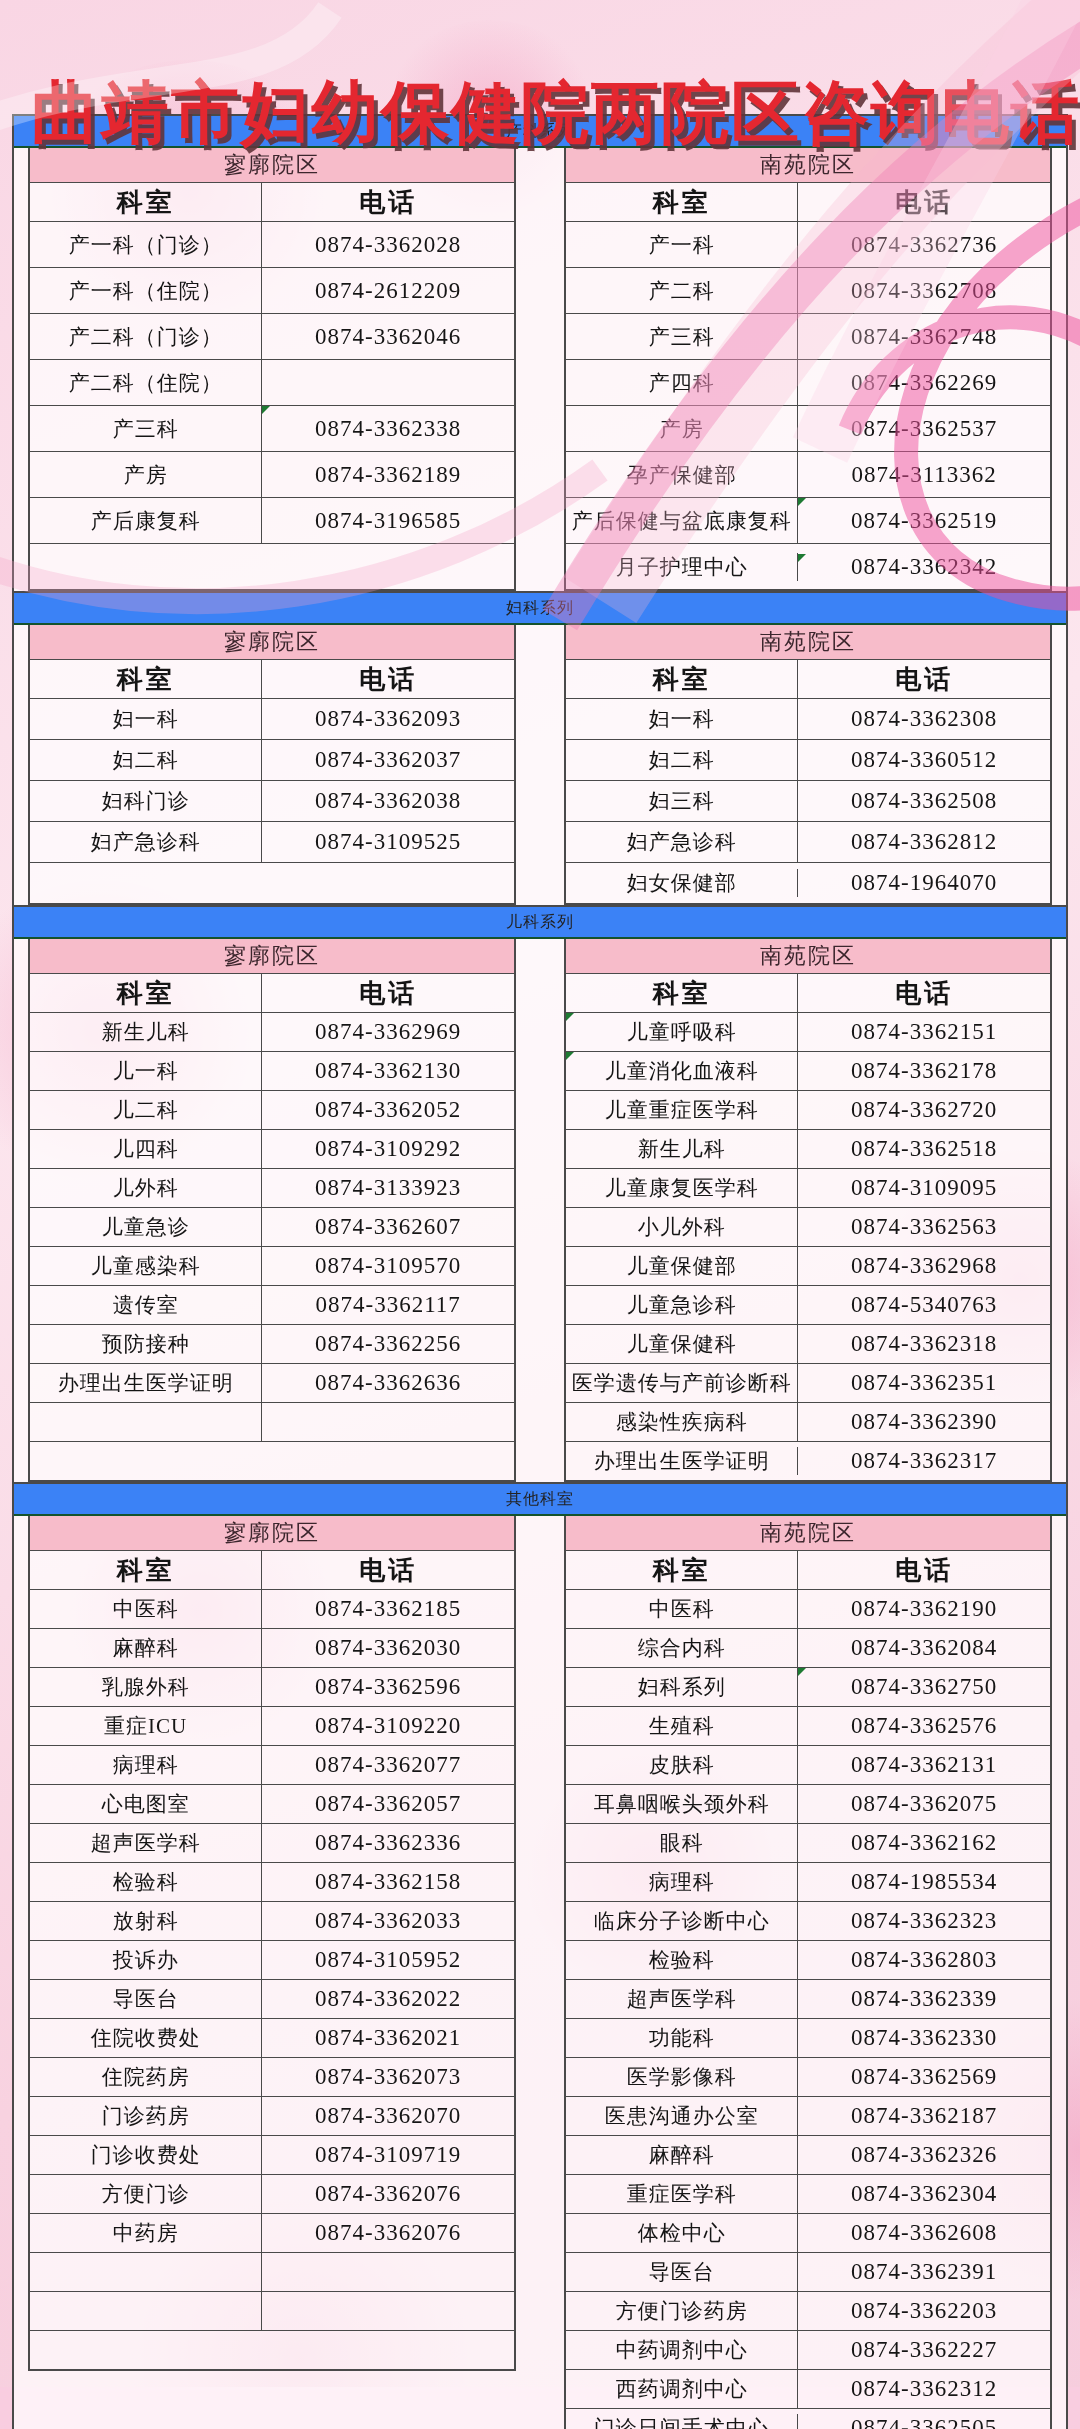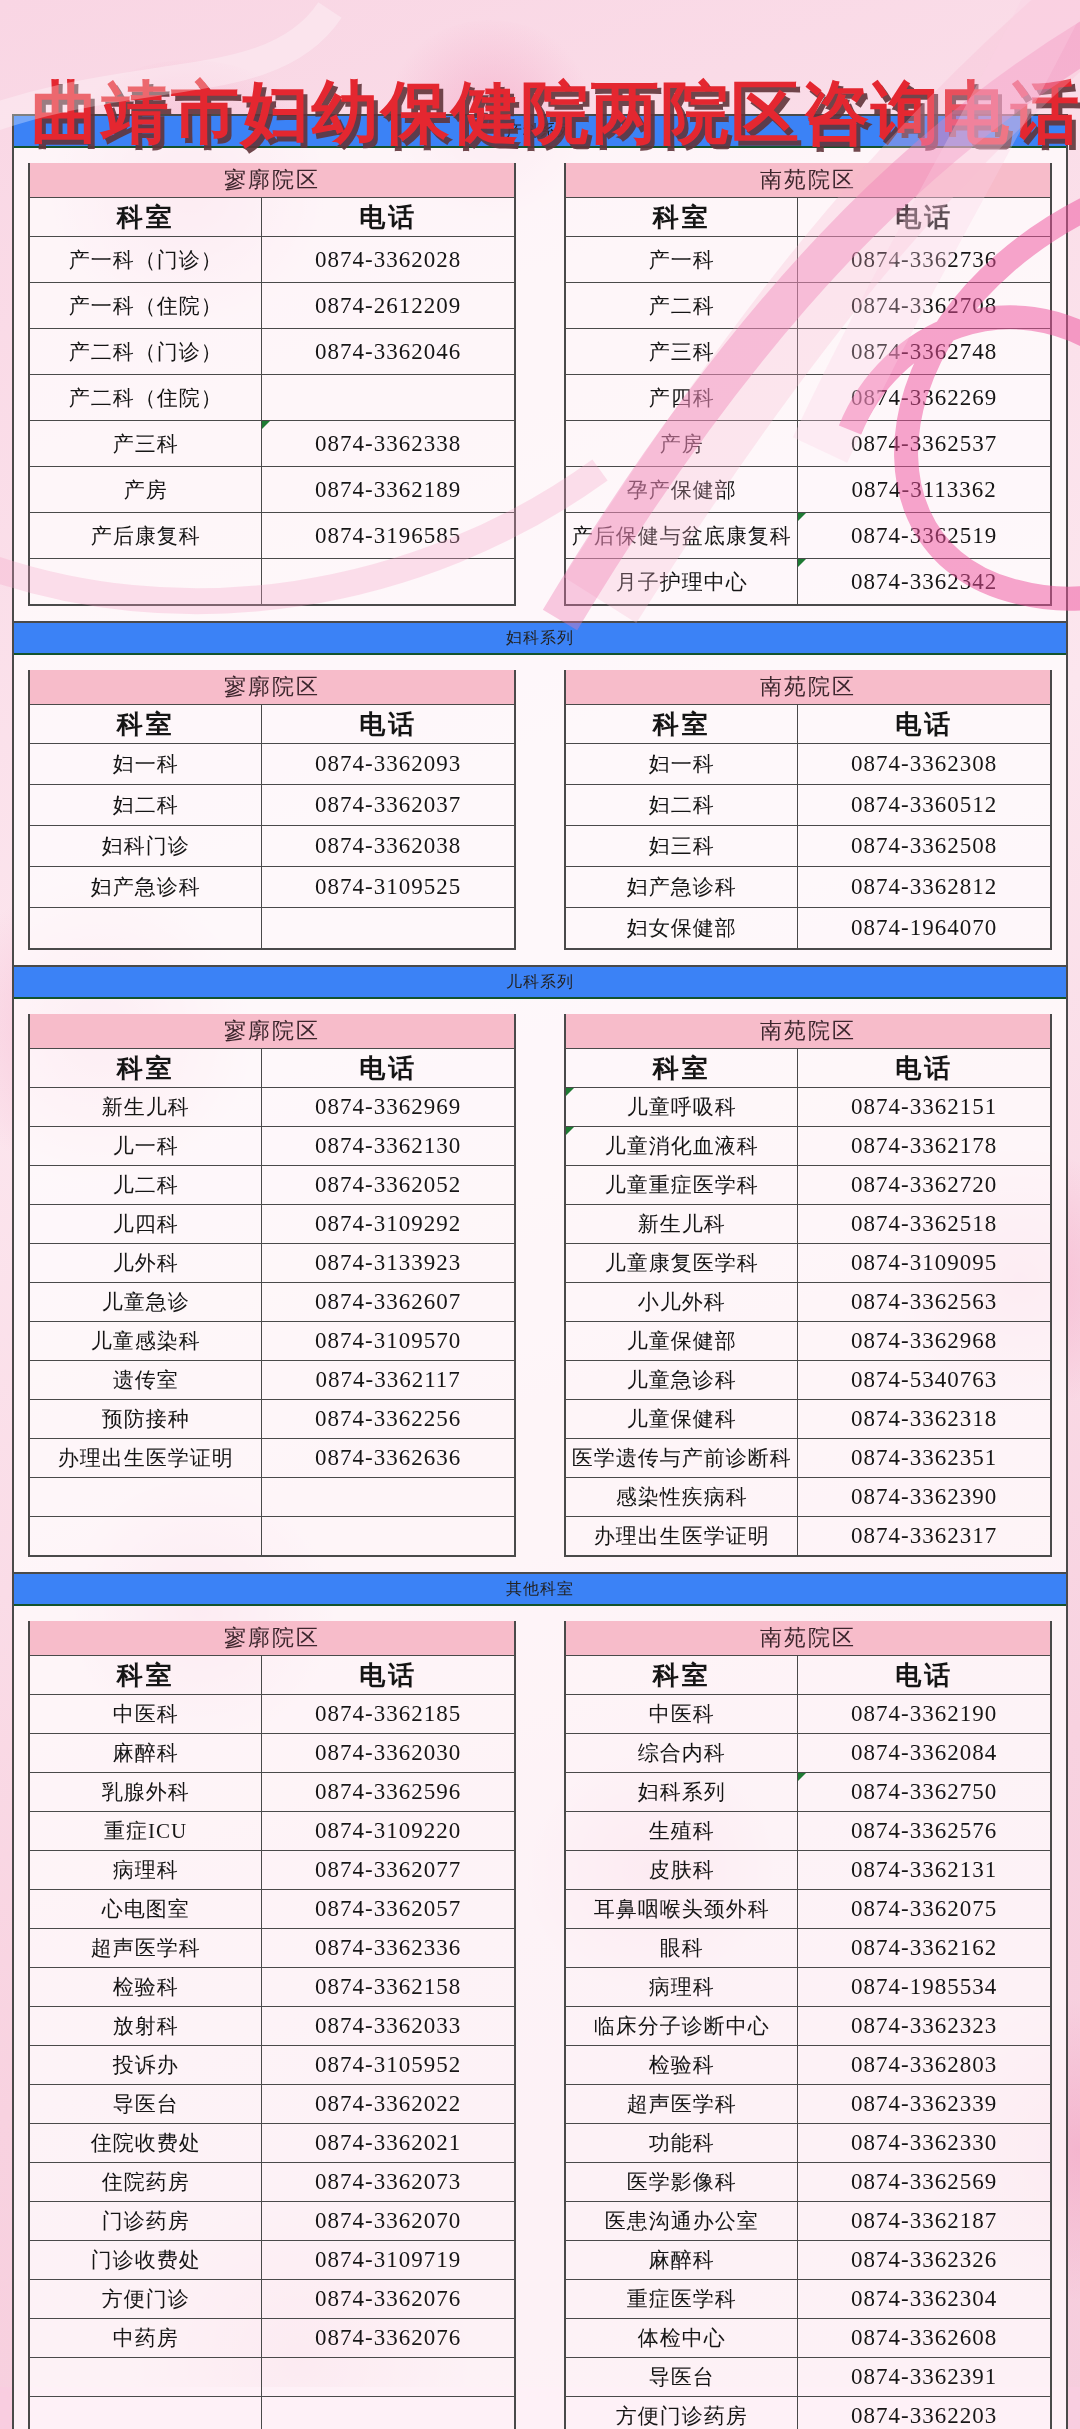--- a/index.html
+++ b/index.html
@@ -26,30 +26,30 @@
     position:absolute;left:12px;top:114px;width:1056px;z-index:4;
     background:rgba(255,255,255,.72);
     border:2px solid #4a4a4a;box-sizing:border-box;
   }
   .band{
     height:30px;display:flex;align-items:center;justify-content:center;
     background:#3b82f6;border-bottom:2px solid #14532d;
     font-size:16px;color:#222;letter-spacing:1px;
   }
   .section + .section .band{border-top:2px solid #4a4a4a;}
-  .tables{display:flex;justify-content:space-between;padding:15px 14px;align-items:flex-start;}
+  .tables{display:flex;justify-content:space-between;padding:0 14px;align-items:flex-start;}
   .tbl{width:488px;border:2px solid #4a4a4a;border-top:none;box-sizing:border-box;}
   .campus{
     height:34px;display:flex;align-items:center;justify-content:center;
     background:#f7bcca;border-bottom:1.5px solid #4a4a4a;
     font-size:22px;color:#3c262d;letter-spacing:2px;
   }
   .thead{display:flex;height:38px;border-bottom:1.5px solid #4a4a4a;font-weight:bold;}
   .trow{display:flex;border-bottom:1.5px solid #4a4a4a;height:var(--rh,40px);}
-  .tbl .trow:last-child{border-bottom:none;}
+  .tbl .trow:last-child{border-bottom:none;align-items:center;}
   .cell{display:flex;align-items:center;justify-content:center;
     font-size:21px;color:#151515;position:relative;box-sizing:border-box;}
   .dept{width:48%;border-right:1.5px solid #4a4a4a;padding:0 4px;text-align:center;letter-spacing:1px;}
   .phone{width:52%;font-size:23px;letter-spacing:1px;}
   .thead .dept,.thead .phone{font-size:26px;letter-spacing:3px;}
   .sec0{--rh:45px;} .sec1{--rh:40px;} .sec2{--rh:38px;} .sec3{--rh:38px;}
   .mark{position:absolute;top:0;left:0;width:0;height:0;
     border-top:8px solid #1e7a33;border-right:8px solid transparent;}
 </style>
 </head>

